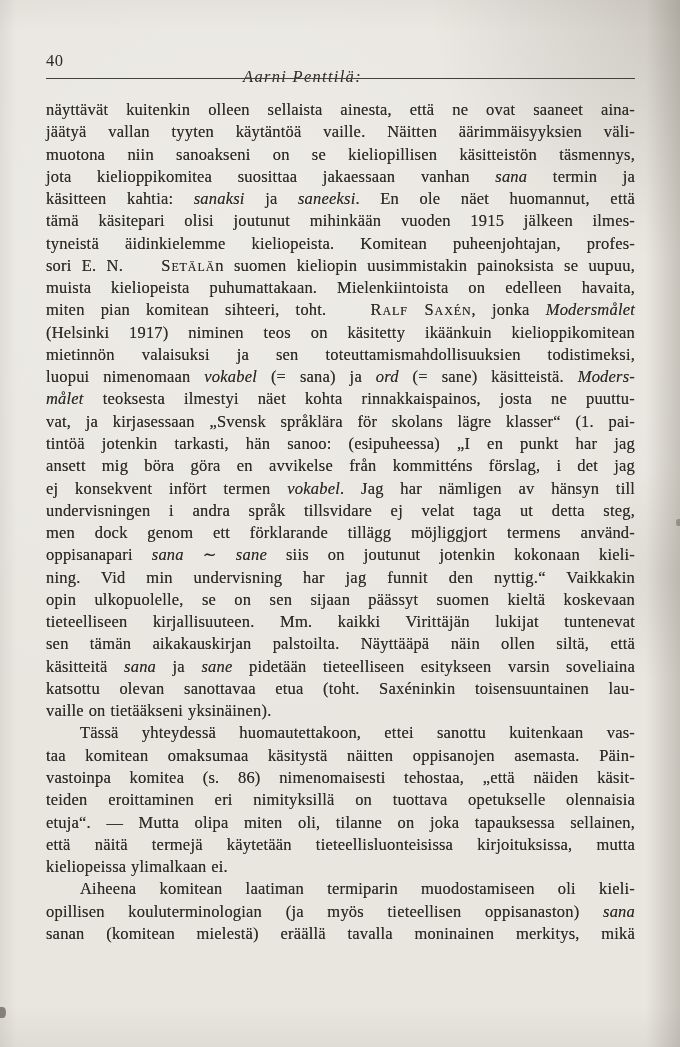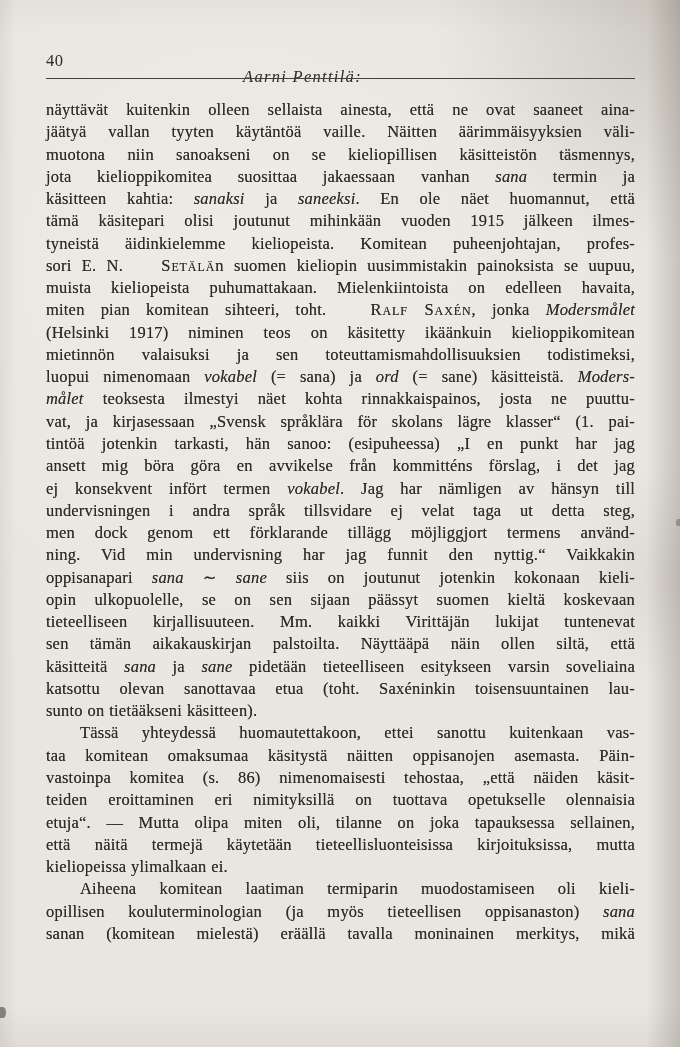--- a/index.html
+++ b/index.html
@@ -87,28 +87,28 @@
       <div class="line"><span>(Helsinki 1917) niminen teos on käsitetty ikäänkuin kielioppikomitean</span></div>
       <div class="line"><span>mietinnön valaisuksi ja sen toteuttamismahdollisuuksien todistimeksi,</span></div>
       <div class="line"><span>luopui nimenomaan </span><span class="i">vokabel</span><span> (= sana) ja </span><span class="i">ord</span><span> (= sane) käsitteistä. </span><span class="i">Moders-</span></div>
       <div class="line"><span class="i">målet</span><span> teoksesta ilmestyi näet kohta rinnakkaispainos, josta ne puuttu-</span></div>
       <div class="line"><span>vat, ja kirjasessaan „Svensk språklära för skolans lägre klasser“ (1. pai-</span></div>
       <div class="line"><span>tintöä jotenkin tarkasti, hän sanoo: (esipuheessa) „I en punkt har jag</span></div>
       <div class="line"><span>ansett mig böra göra en avvikelse från kommitténs förslag, i det jag</span></div>
       <div class="line"><span>ej konsekvent infört termen </span><span class="i">vokabel</span><span>. Jag har nämligen av hänsyn till</span></div>
       <div class="line"><span>undervisningen i andra språk tillsvidare ej velat taga ut detta steg,</span></div>
       <div class="line"><span>men dock genom ett förklarande tillägg möjliggjort termens använd-</span></div>
+      <div class="line"><span>oppisanapari </span><span class="i">sana ∼ sane</span><span> siis on joutunut jotenkin kokonaan kieli-</span></div>
       <div class="line"><span>ning. Vid min undervisning har jag funnit den nyttig.“ Vaikkakin</span></div>
-      <div class="line"><span>oppisanapari </span><span class="i">sana ∼ sane</span><span> siis on joutunut jotenkin kokonaan kieli-</span></div>
       <div class="line"><span>opin ulkopuolelle, se on sen sijaan päässyt suomen kieltä koskevaan</span></div>
       <div class="line"><span>tieteelliseen kirjallisuuteen. Mm. kaikki Virittäjän lukijat tuntenevat</span></div>
       <div class="line"><span>sen tämän aikakauskirjan palstoilta. Näyttääpä näin ollen siltä, että</span></div>
       <div class="line"><span>käsitteitä </span><span class="i">sana</span><span> ja </span><span class="i">sane</span><span> pidetään tieteelliseen esitykseen varsin soveliaina</span></div>
       <div class="line"><span>katsottu olevan sanottavaa etua (toht. Saxéninkin toisensuuntainen lau-</span></div>
-      <div class="line last"><span>sunto on tietääkseni käsitteen).</span></div>
+      <div class="line last"><span>vaille on tietääkseni yksinäinen).</span></div>
       <div class="line indent"><span>Tässä yhteydessä huomautettakoon, ettei sanottu kuitenkaan vas-</span></div>
       <div class="line"><span>taa komitean omaksumaa käsitystä näitten oppisanojen asemasta. Päin-</span></div>
       <div class="line"><span>vastoinpa komitea (s. 86) nimenomaisesti tehostaa, „että näiden käsit-</span></div>
       <div class="line"><span>teiden eroittaminen eri nimityksillä on tuottava opetukselle olennaisia</span></div>
       <div class="line"><span>etuja“. — Mutta olipa miten oli, tilanne on joka tapauksessa sellainen,</span></div>
       <div class="line"><span>että näitä termejä käytetään tieteellisluonteisissa kirjoituksissa, mutta</span></div>
       <div class="line last"><span>kieliopeissa ylimalkaan ei.</span></div>
       <div class="line indent"><span>Aiheena komitean laatiman termiparin muodostamiseen oli kieli-</span></div>
       <div class="line"><span>opillisen kouluterminologian (ja myös tieteellisen oppisanaston) </span><span class="i">sana</span></div>
       <div class="line"><span>sanan (komitean mielestä) eräällä tavalla moninainen merkitys, mikä</span></div>

